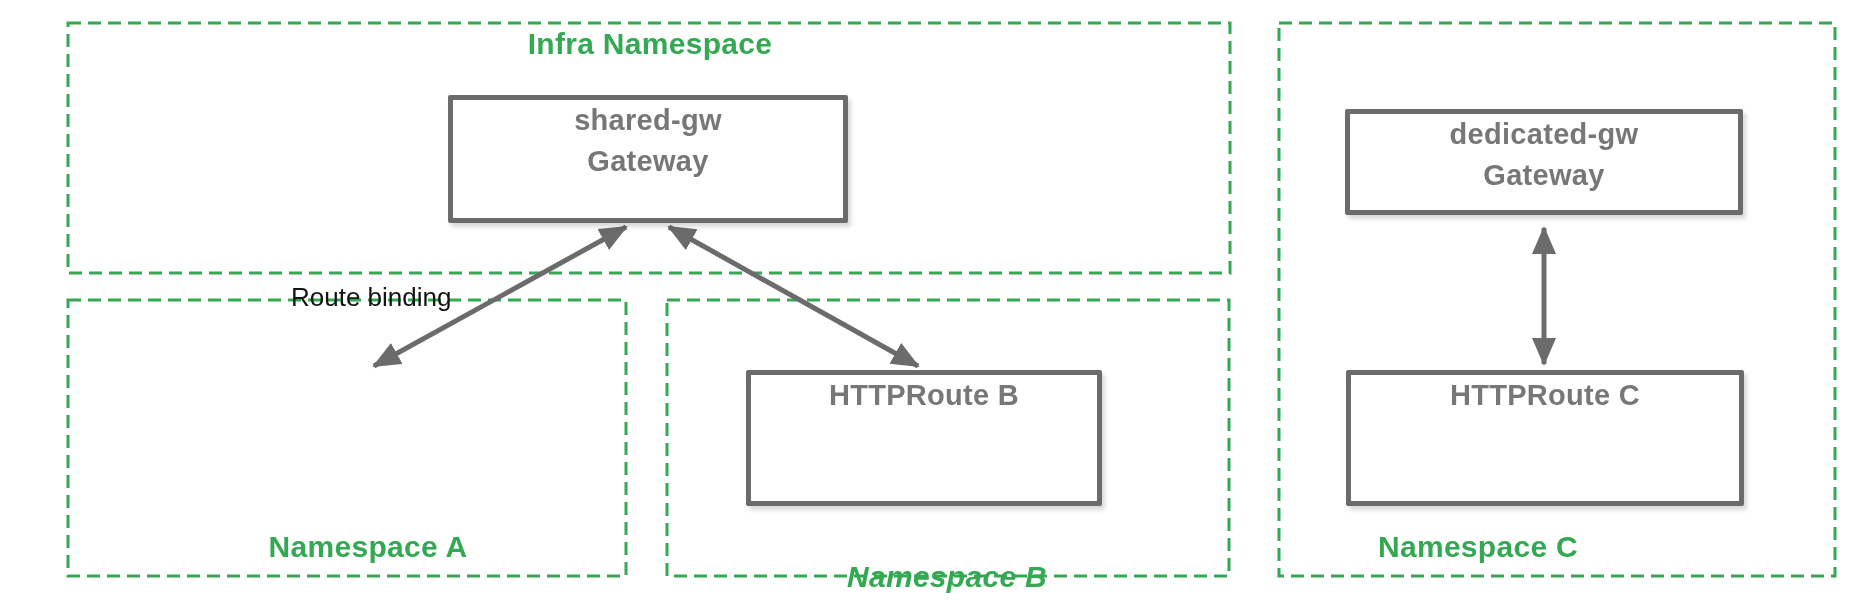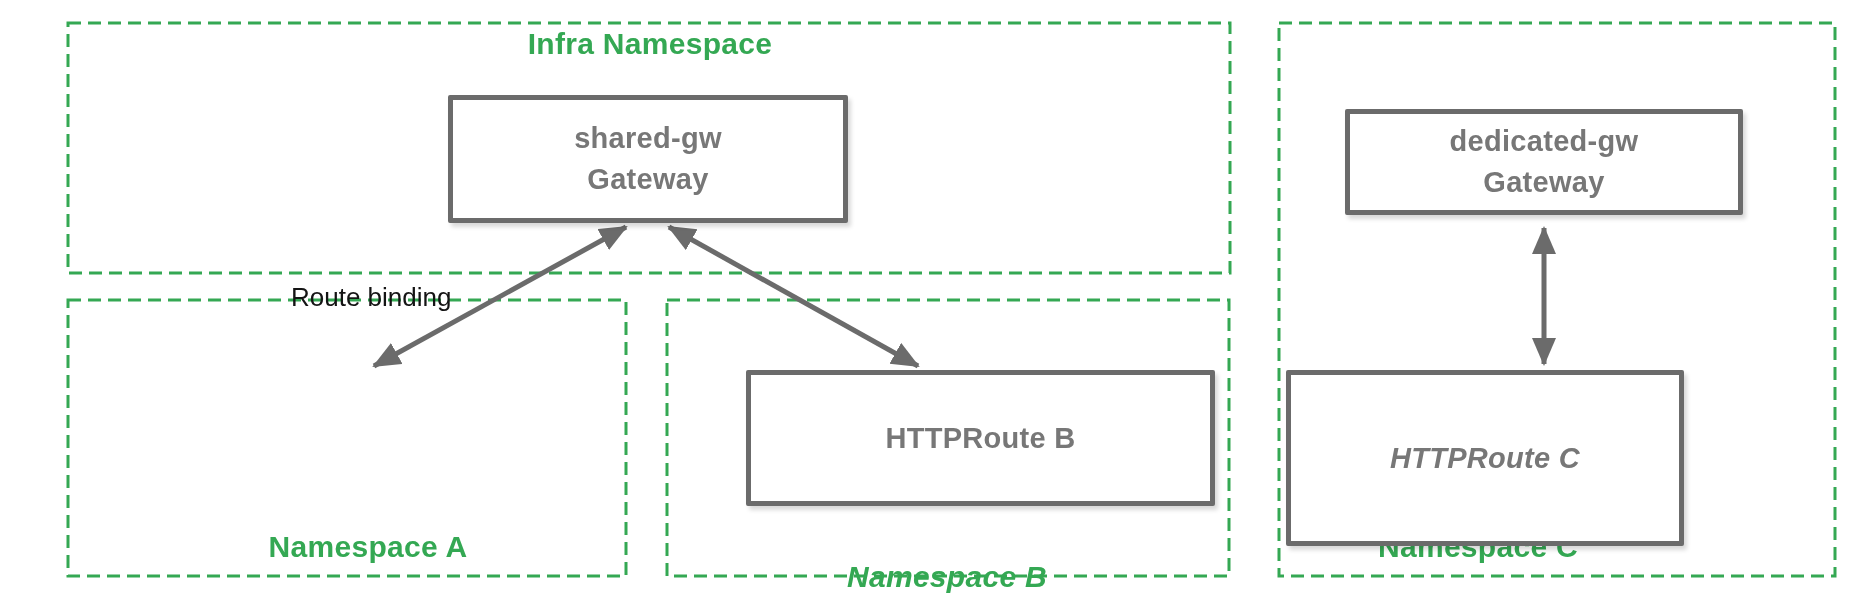--- a/index.html
+++ b/index.html
@@ -27,21 +27,21 @@
     white-space:nowrap;
     letter-spacing:.3px;
   }
   .node{
     position:absolute;
     background:#fff;
     border:5px solid var(--gray-border);
     border-radius:2px;
     box-shadow:3px 4px 4px rgba(0,0,0,0.15);
     display:flex;flex-direction:column;
-    align-items:center;justify-content:center;
+    align-items:center;justify-content:flex-start;
     color:var(--gray-text);
     font-size:29px;font-weight:700;
     text-align:center;line-height:1.4;
     letter-spacing:.3px;
     box-sizing:border-box;
   }
   .annotation{
     position:absolute;
     font-size:26px;font-weight:400;
     color:var(--black);
@@ -49,22 +49,22 @@
     margin-top:40px;
   }
   
   #title-infra{left:650px;top:27px;}
   #title-ns-a{left:350px;top:530px;margin-left:18px;}
   #title-ns-b{left:947px;top:560px;font-style:italic;}
   #title-ns-c{left:1478px;top:530px;}
   #node-shared-gw{left:448px;top:95px;width:400px;height:128px;}
   #node-dedicated-gw{left:1345px;top:109px;width:398px;height:106px;}
   #node-route-a{left:149px;top:370px;width:398px;height:136px;}
-  #node-route-b{left:746px;top:370px;width:469px;height:136px;}
-  #node-route-c{left:1286px;top:370px;width:398px;height:176px;font-style:italic;}
+  #node-route-b{left:746px;top:370px;width:356px;height:136px;}
+  #node-route-c{left:1346px;top:370px;width:398px;height:136px;}
   #route-binding{left:291px;top:242px;}
 </style>
 </head>
 <body>
 
 <div class="canvas">
 
   <svg width="1860" height="600" viewBox="0 0 1860 600">
     <defs>
       <marker id="ah" markerUnits="userSpaceOnUse" markerWidth="30" markerHeight="26" refX="26" refY="12" orient="auto-start-reverse">

